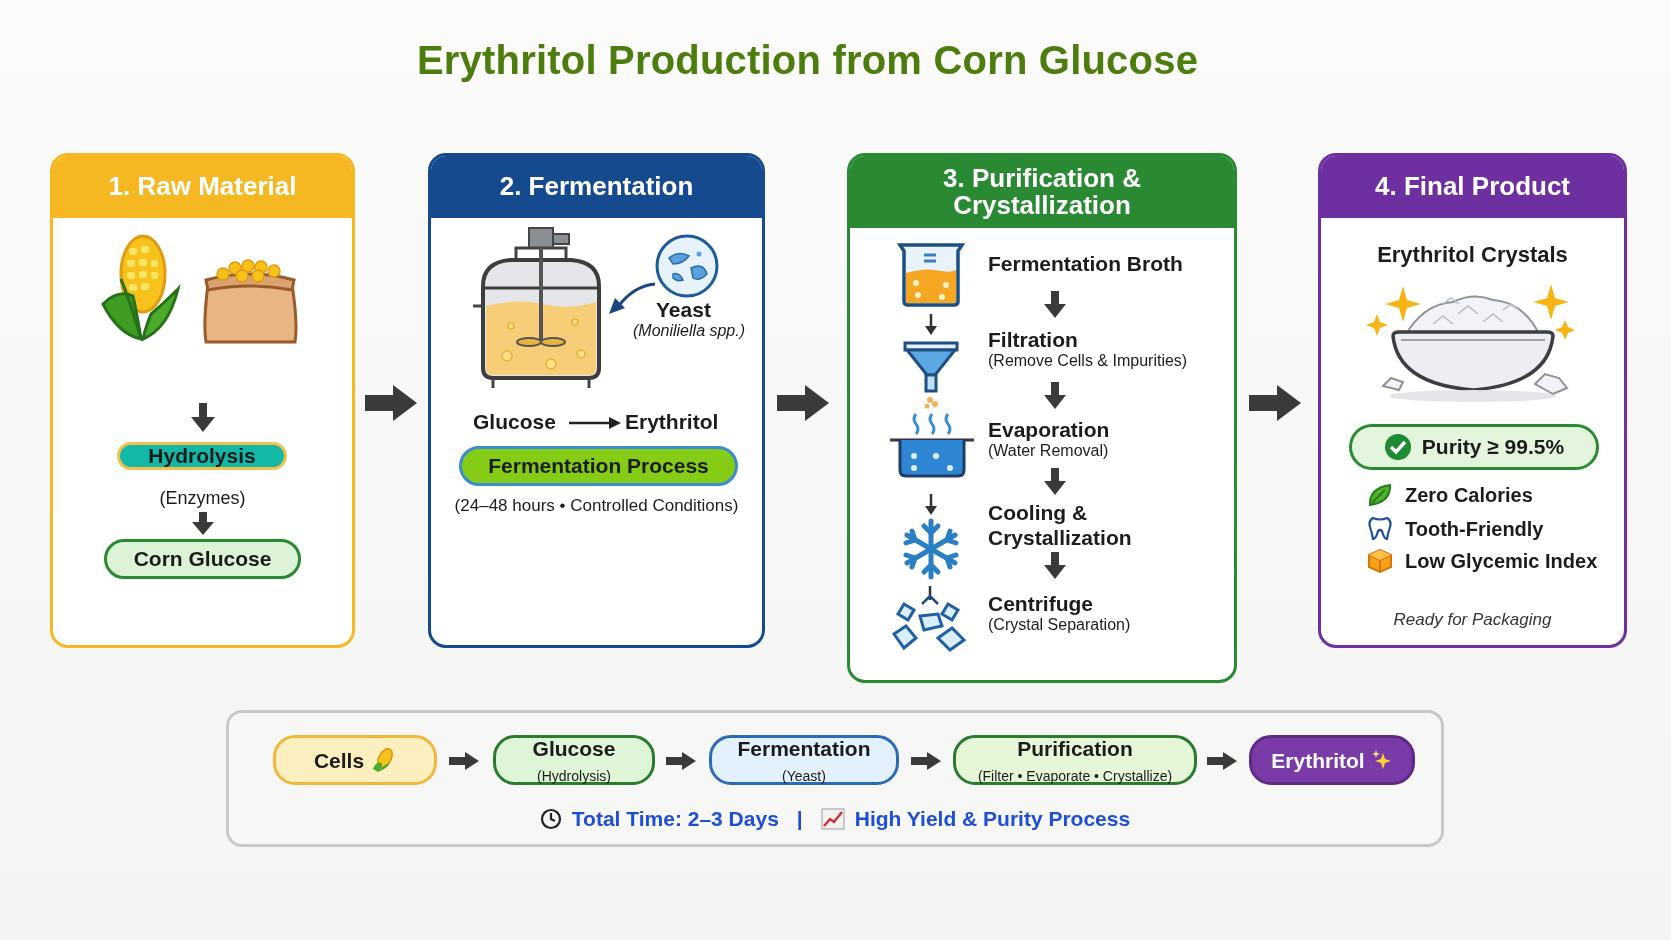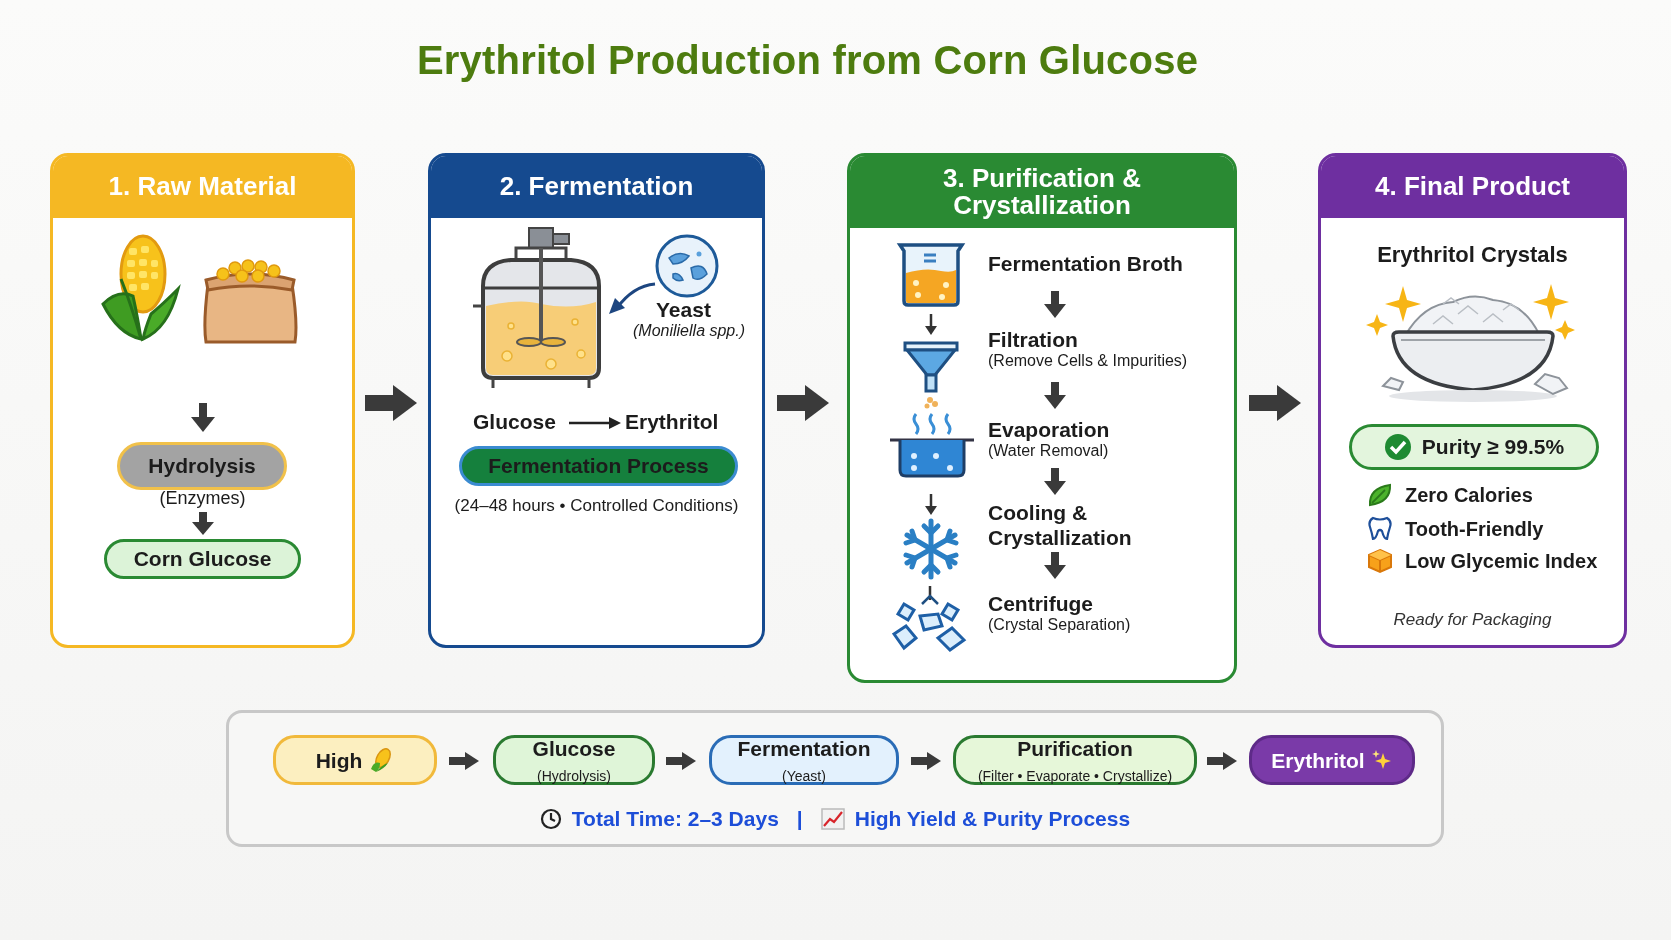--- a/index.html
+++ b/index.html
@@ -95,21 +95,21 @@
       <circle cx="63" cy="13" r="6"></circle>
         <circle cx="76" cy="17" r="6"></circle>
         <circle cx="44" cy="22" r="6"></circle>
         <circle cx="60" cy="22" r="6"></circle>
     </g>
   </svg>
   <svg class="down-arrow" style="left:137px; top:247px;" width="26" height="30" viewBox="0 0 26 30">
     <rect x="9" y="0" width="8" height="16" fill="#3a3a3a"></rect>
       <polygon points="1,14 25,14 13,29" fill="#3a3a3a"></polygon>
   </svg>
-  <div class="pill" style="left:64px; top:286px; width:170px; height:48px; background:#a3a3a3; border-color:#f1c14a; font-size:21px;">Hydrolysis</div>
+  <div class="pill" style="left:64px; top:286px; width:170px; height:28px; background:#14b8a6; border-color:#f1c14a; font-size:21px;">Hydrolysis</div>
   <div class="abs center" style="left:0; width:299px; top:332px; font-size:18px;">(Enzymes)</div>
   <svg class="down-arrow" style="left:139px; top:356px;" width="22" height="24" viewBox="0 0 22 24">
     <rect x="7" y="0" width="8" height="12" fill="#3a3a3a"></rect>
       <polygon points="0,10 22,10 11,23" fill="#3a3a3a"></polygon>
   </svg>
   <div class="pill" style="left:51px; top:383px; width:197px; height:40px; background:#dcf3d8; border-color:#2a8a33; font-size:21px;">Corn Glucose</div>
 </div>
 
 <svg class="big-arrow" style="left:365px; top:385px;" width="52" height="36" viewBox="0 0 52 36">
   <rect x="0" y="10" width="30" height="16" fill="#3a3a3a"></rect>
@@ -149,21 +149,21 @@
     <polygon points="6,80 12,64 22,74" fill="#1d4680"></polygon>
   </svg>
   <div class="abs bold" style="left:225px; top:142px; font-size:21px;">Yeast</div>
   <div class="abs" style="left:202px; top:166px; font-size:16px; font-style:italic;">(Moniliella spp.)</div>
   <div class="abs bold" style="left:42px; top:254px; font-size:21px;">Glucose</div>
   <svg class="abs" style="left:138px; top:260px;" width="52" height="14" viewBox="0 0 52 14">
     <line x1="0" y1="7" x2="42" y2="7" stroke="#222" stroke-width="2.5"></line>
       <polygon points="40,1 52,7 40,13" fill="#222"></polygon>
   </svg>
   <div class="abs bold" style="left:194px; top:254px; font-size:21px;">Erythritol</div>
-  <div class="pill" style="left:28px; top:290px; width:279px; height:40px; background:#15803d; border-color:#3b8bd1; font-size:21px;">Fermentation Process</div>
+  <div class="pill" style="left:28px; top:290px; width:279px; height:40px; background:#84cc16; border-color:#3b8bd1; font-size:21px;">Fermentation Process</div>
   <div class="abs center" style="left:0; width:331px; top:340px; font-size:17px;">(24–48 hours • Controlled Conditions)</div>
 </div>
 
 <svg class="big-arrow" style="left:777px; top:385px;" width="52" height="36" viewBox="0 0 52 36">
   <rect x="0" y="10" width="30" height="16" fill="#3a3a3a"></rect>
     <polygon points="28,0 52,18 28,36" fill="#3a3a3a"></polygon>
 </svg>
 
 <div class="card c3">
   <div class="card-head">
@@ -323,21 +323,21 @@
       </svg>
       <span>Low Glycemic Index</span>
     </div>
   </div>
   <div class="abs center" style="left:0; width:303px; top:454px; font-size:17px; font-style:italic; color:#333;">Ready for Packaging</div>
 </div>
 
 <div class="summary">
   <div class="sp" style="left:44px; width:164px; background:#fcefc0; border-color:#f1b93b;">
     <div style="display:flex; align-items:center; gap:6px;">
-      <span>High</span>
+      <span>Cells</span>
       <svg width="26" height="26" viewBox="0 0 26 26">
         <ellipse cx="15" cy="11" rx="6" ry="10" transform="rotate(30 15 11)" fill="#f7c21b" stroke="#d99512" stroke-width="1.5"></ellipse>
         <path d="M3 22 Q6 14 12 16 Q12 22 8 25 Z" fill="#4aab28"></path>
           <path d="M20 16 Q16 22 8 25 Q14 18 20 16 Z" fill="#3f9c22"></path>
       </svg>
     </div>
   </div>
   <svg class="abs" style="left:220px; top:39px;" width="30" height="18" viewBox="0 0 30 18">
     <rect x="0" y="5" width="18" height="8" fill="#3a3a3a"></rect>
       <polygon points="16,0 30,9 16,18" fill="#3a3a3a"></polygon>

